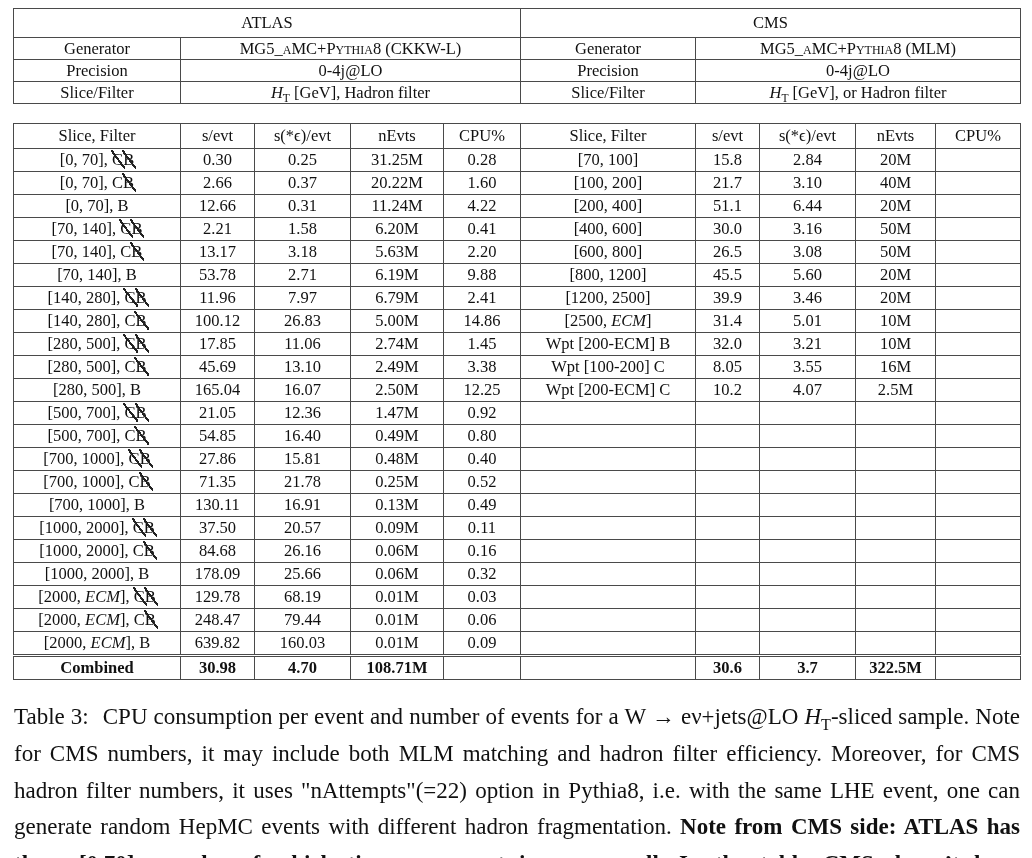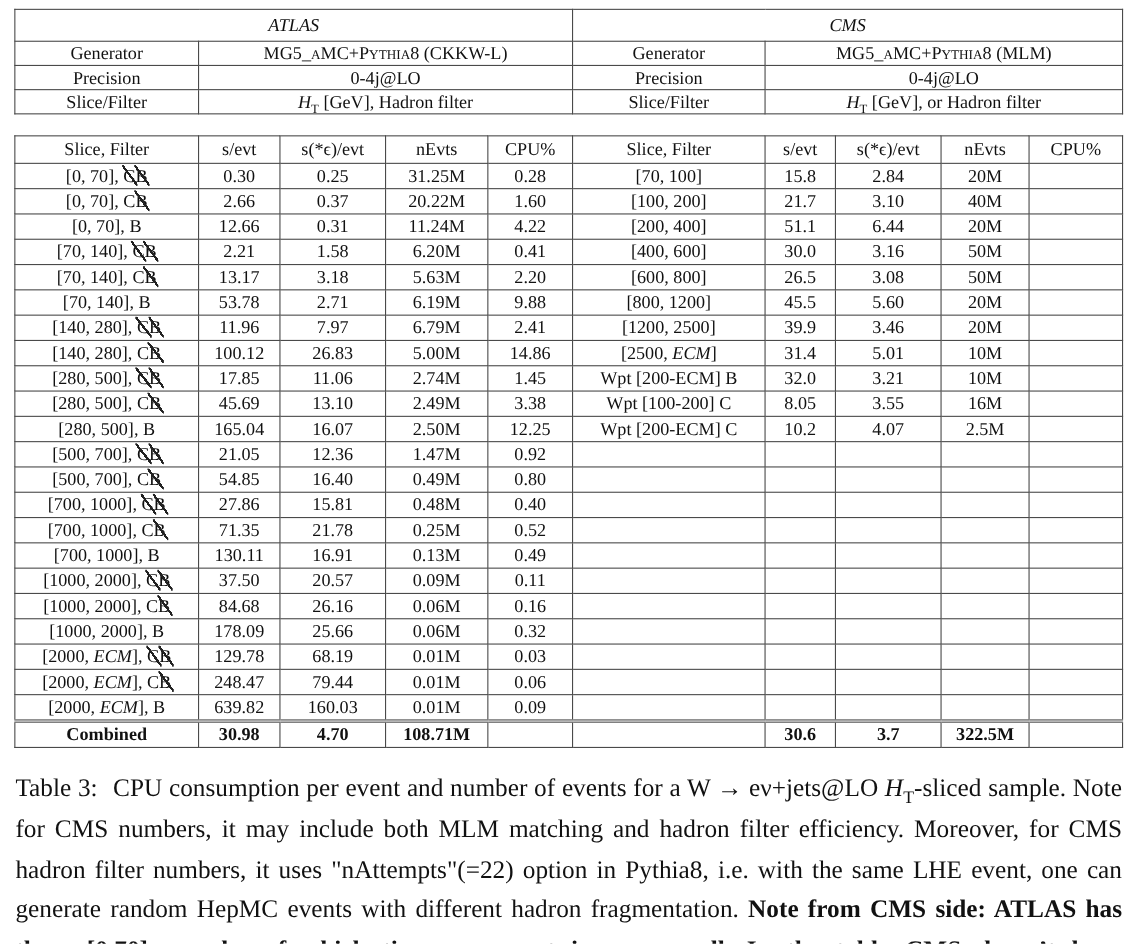--- a/index.html
+++ b/index.html
@@ -2,21 +2,21 @@
 <html><head>
 <meta charset="utf-8">
 <style>
   html,body{margin:0;padding:0;background:#fff;}
   body{width:1032px;height:858px;font-family:"Liberation Serif","DejaVu Serif",serif;color:#111;}
   .page{padding:8px 12px 0 13px;}
   table.t{border-collapse:collapse;table-layout:fixed;width:1007px;border:1.5px solid #3e3e3e;}
   table.t td,table.t th{border:1px solid #4a4a4a;text-align:center;vertical-align:middle;
     font-size:16.5px;font-weight:normal;padding:0 2px;overflow:hidden;white-space:nowrap;}
   table.head-table td{height:21px;}
-  table.head-table tr.banner td{height:28px;font-style:italic;}
+  table.head-table tr.banner td{height:28px;}
   table.body-table{margin-top:19px;}
   table.body-table thead th{height:24px;}
   table.body-table tbody td{height:22px;}
   tbody.combined td{border-top:3px double #4a4a4a;height:26px;font-weight:bold;}
   .smallcaps{font-variant:small-caps;margin-top:19px;}
   sub{font-size:0.7em;line-height:0;}
   .dstrike{position:relative;display:inline-block;}
   .dstrike::after{content:"";position:absolute;left:-1px;right:-2px;top:0;bottom:1px;
     background:linear-gradient(to top right,transparent 46%,#222 46%,#222 55%,transparent 55%);}
   .caption{width:1006px;margin:19px 0 0 1px;text-align:justify;font-size:23px;line-height:1.6;}

